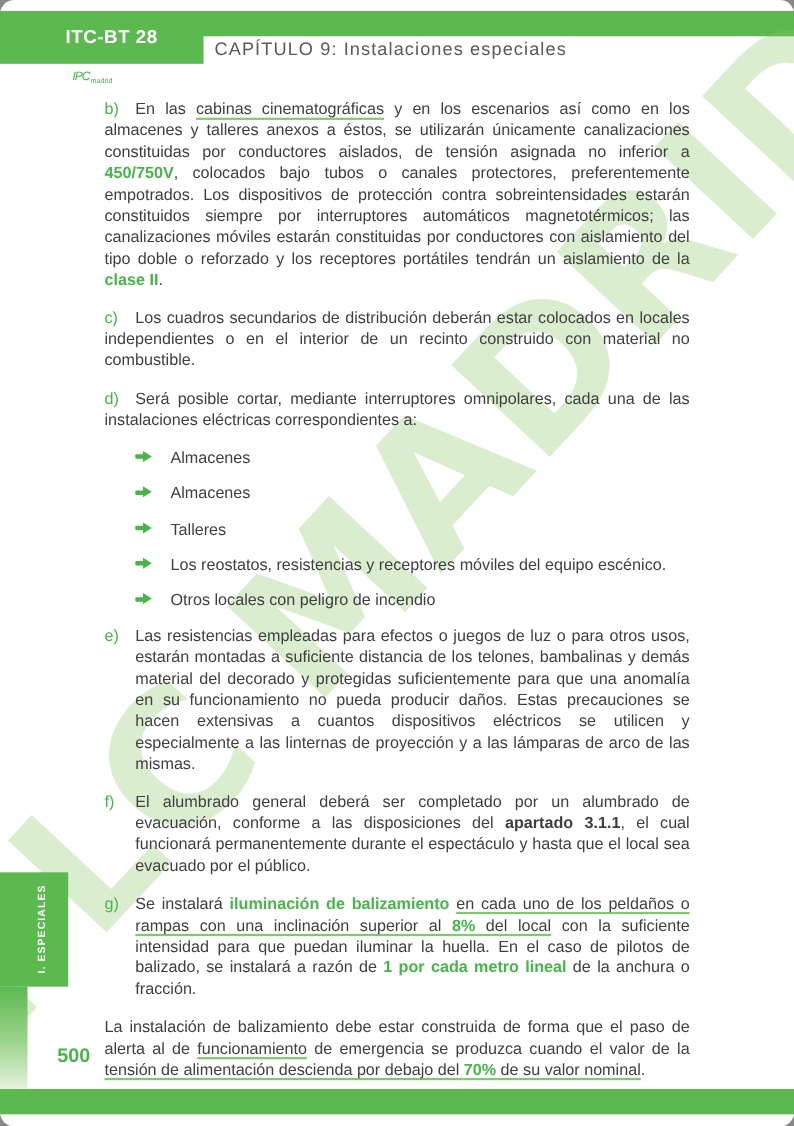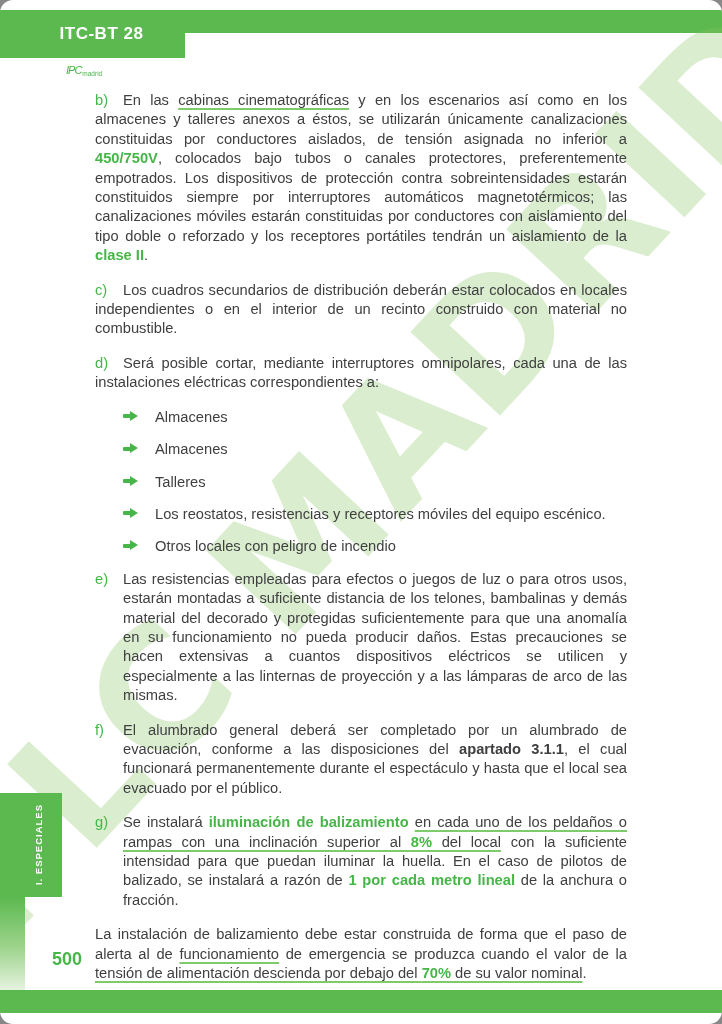--- a/index.html
+++ b/index.html
@@ -92,20 +92,21 @@
 </style>
 </head>
 <body>
 
 <div class="page">
 
   <div class="hdr-bar"></div>
   <div class="hdr-box">
     <span class="hdr-code">ITC-BT 28</span>
   </div>
+  <div class="hdr-title">CAPÍTULO 9: Instalaciones especiales</div>
 
   <div class="logo">
     <span class="logo-mark">IPC</span><span class="logo-sub">madrid</span>
   </div>
 
   <div class="watermark">PLC MADRID</div>
 
   <div class="content" id="content-area">
       <p class="para"><span class="plabel">b)</span><span>En las </span><span class="seg-u">cabinas cinematográficas</span><span> y en los escenarios así como en los almacenes y talleres anexos a éstos, se utilizarán únicamente canalizaciones constituidas por conductores aislados, de tensión asignada no inferior a </span><span class="seg-g seg-b">450/750V</span><span>, colocados bajo tubos o canales protectores, preferentemente empotrados. Los dispositivos de protección contra sobreintensidades estarán constituidos siempre por interruptores automáticos magnetotérmicos; las canalizaciones móviles estarán constituidas por conductores con aislamiento del tipo doble o reforzado y los receptores portátiles tendrán un aislamiento de la </span><span class="seg-g seg-b">clase II</span><span>.</span></p>
       <p class="para"><span class="plabel">c)</span><span>Los cuadros secundarios de distribución deberán estar colocados en locales independientes o en el interior de un recinto construido con material no combustible.</span></p>

